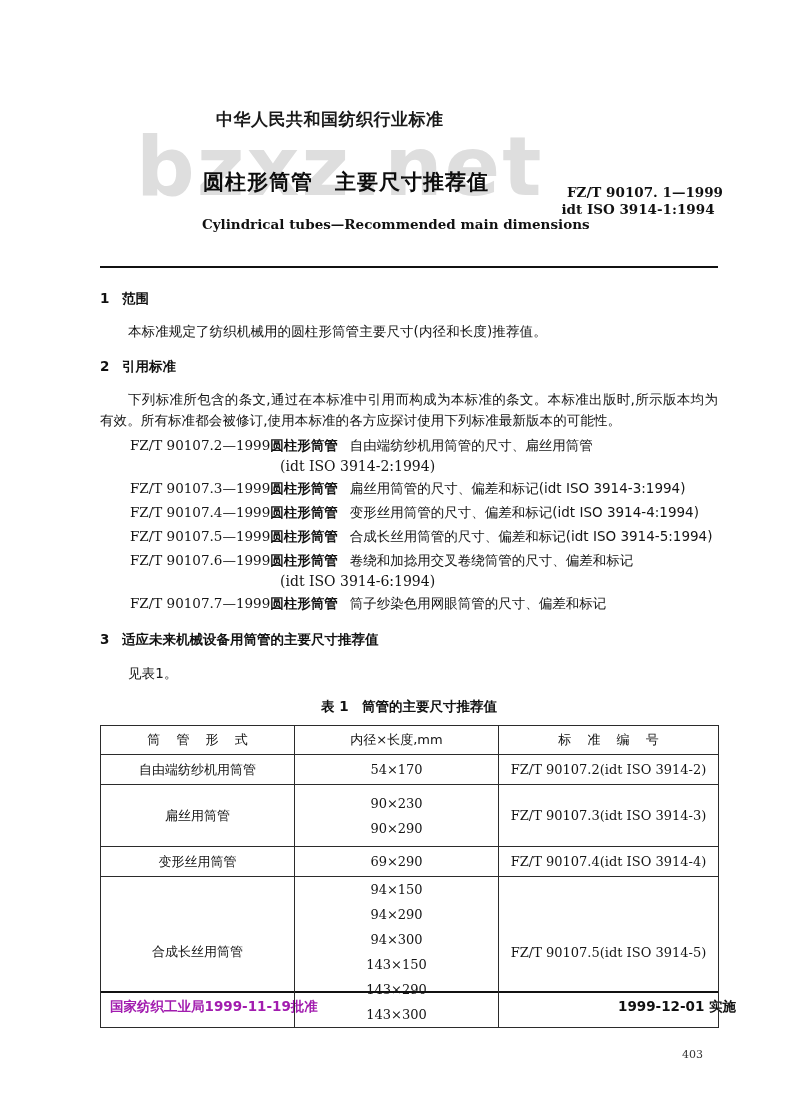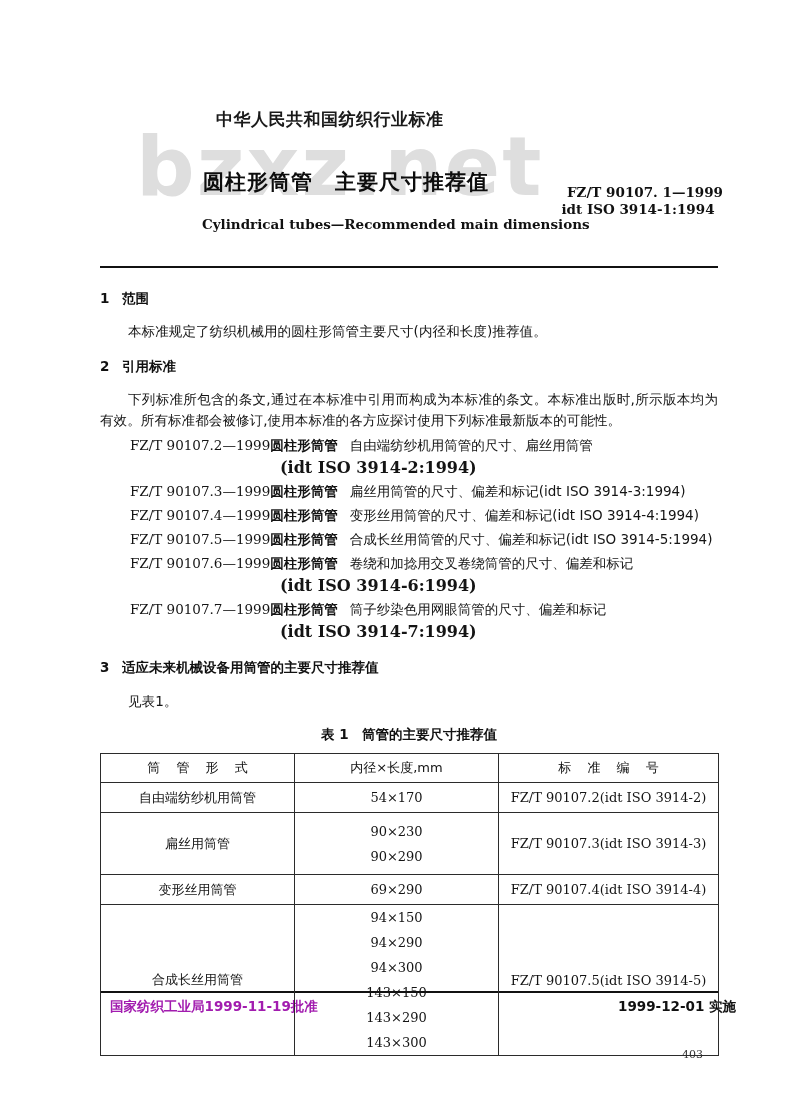--- a/index.html
+++ b/index.html
@@ -165,26 +165,25 @@
     font-size: 13.5px;
     color: #141414;
     white-space: nowrap;
   }
   .ref-text .kind {
     font-weight: bold;
     margin-right: 12px;
   }
   .ref-sub {
     font-family: "DejaVu Serif", "Liberation Serif", serif;
-    font-size: 16px;
+    font-size: 14px;
     color: #141414;
     padding-left: 180px;
     margin-top: 3px;
     white-space: nowrap;
-    font-weight: bold;
   }
 
   
   .table-caption {
     font-family: "DejaVu Sans", "Liberation Sans", sans-serif;
     font-weight: bold;
     font-size: 13.5px;
     color: #111111;
     text-align: center;
     margin: 0;
@@ -335,21 +334,20 @@
       <div class="ref-row">
         <span class="ref-code">FZ/T 90107.6—1999</span>
         <span class="ref-text"><span class="kind">圆柱形筒管</span><span>卷绕和加捻用交叉卷绕筒管的尺寸、偏差和标记</span></span>
       </div>
       <div class="ref-sub">(idt ISO 3914-6:1994)</div>
 
       <div class="ref-row">
         <span class="ref-code">FZ/T 90107.7—1999</span>
         <span class="ref-text"><span class="kind">圆柱形筒管</span><span>筒子纱染色用网眼筒管的尺寸、偏差和标记</span></span>
       </div>
-      <div class="ref-sub">(idt ISO 3914-7:1994)</div>
 
     </div>
 
     <div class="sec-head" style="margin-top:18px;">
       <span class="num">3</span><span>适应未来机械设备用筒管的主要尺寸推荐值</span>
     </div>
     <p class="para indent" style="margin-top:14px;">见表1。</p>
 
     <div class="table-caption" style="margin-top:14px;">表 1　筒管的主要尺寸推荐值</div>
 

